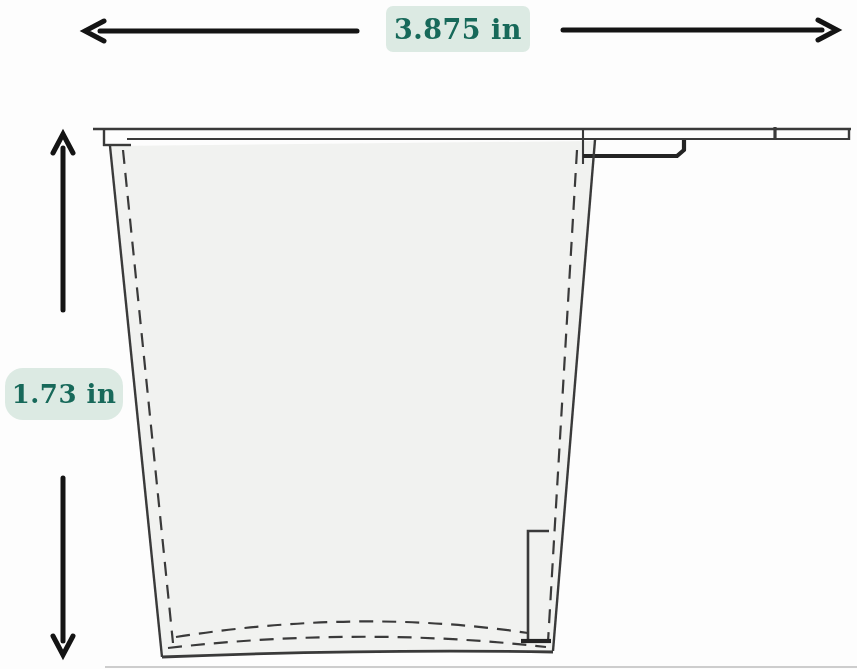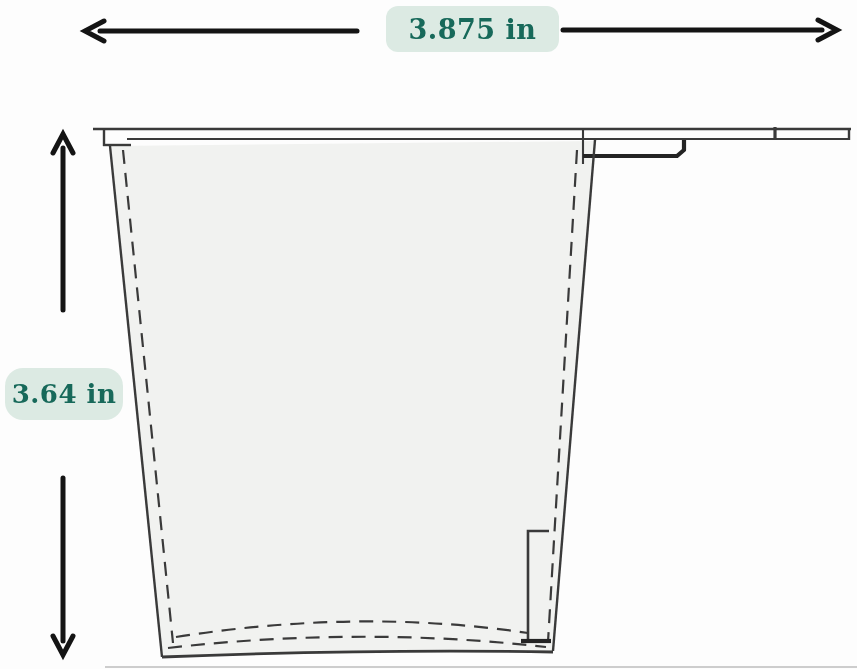--- a/index.html
+++ b/index.html
@@ -23,22 +23,22 @@
 
   .dim-label{
     position:absolute;
     background:var(--label_bg,#dceae3);
     color:var(--label_text,#17695a);
     font-weight:700;
     display:flex;align-items:center;justify-content:center;
     letter-spacing:0.5px;
   }
   .dim-label.top{
-    left:386px;top:6px;width:173px;height:46px;
-    border-radius:12px;font-size:27px;align-items:center;
+    left:386px;top:6px;width:144px;height:46px;
+    border-radius:7px;font-size:27px;align-items:center;
   }
   .dim-label.left{
     left:5px;top:368px;width:118px;height:52px;
     border-radius:18px;font-size:26px;
   }
 </style>
 </head>
 <body>
 
 <div class="canvas">
@@ -94,16 +94,16 @@
     </g>
 
     <path class="baseline" d="M105,667 H857"></path>
   </svg>
 
   <div class="dim-label top">
     <span>3.875 in</span>
   </div>
 
   <div class="dim-label left">
-    <span>3.64 in</span>
+    <span>1.73 in</span>
   </div>
 
 </div>
 
 </body></html>

